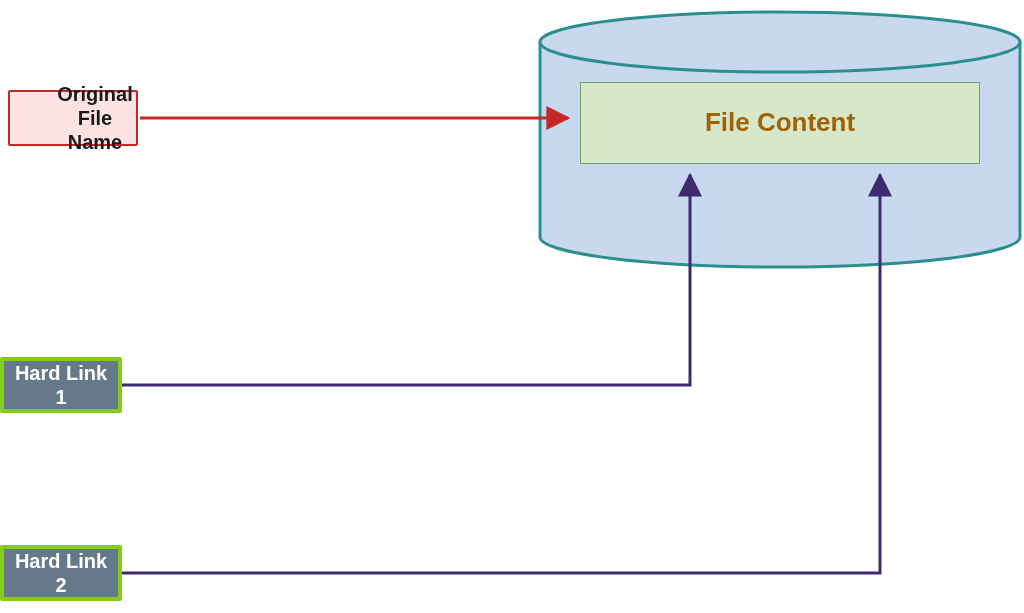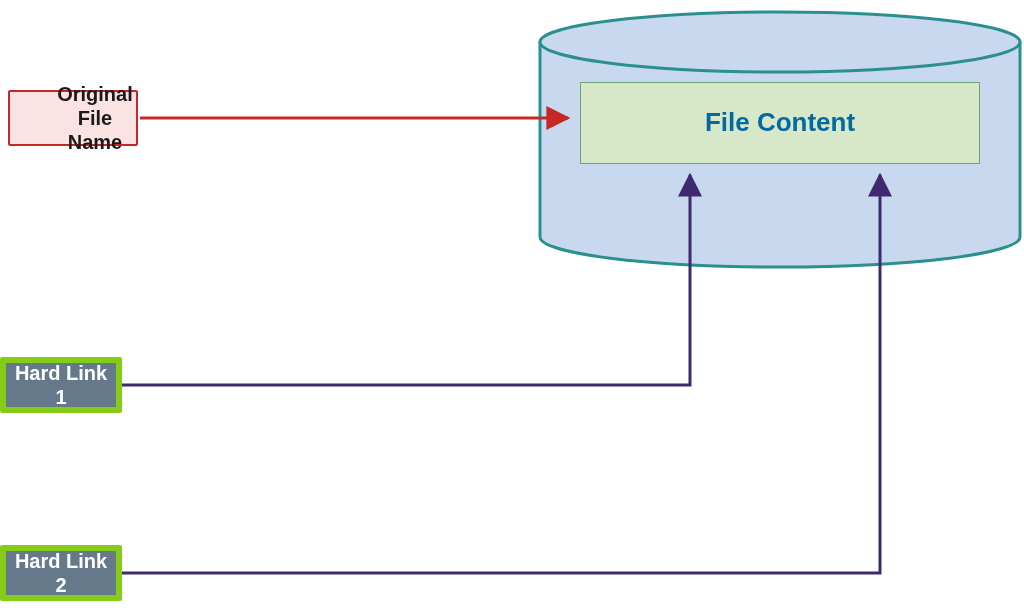--- a/index.html
+++ b/index.html
@@ -24,31 +24,31 @@
   .orig-box {
     border: 2px solid #c62828;
     background: #fbe3e4;
     color: #1a1a1a;
     font-weight: 700;
     font-size: 20px;
     border-radius: 2px;
   }
   .hardlink-box {
     background: #65798b;
-    border: 6px solid #84cc16;
+    border: 4px solid #84cc16;
     color: #ffffff;
     font-weight: 700;
     font-size: 20px;
     border-radius: 2px;
     text-align: center;
   }
   .content-box {
     background: #d6e8c8;
     border: 1px solid #6fa36f;
-    color: #0369a1;
+    color: #a16207;
     font-weight: 700;
     font-size: 26px;
   }
   svg.overlay {
     position: absolute;
     left: 0; top: 0;
     width: 1024px;
     height: 613px;
     pointer-events: none;
   }

